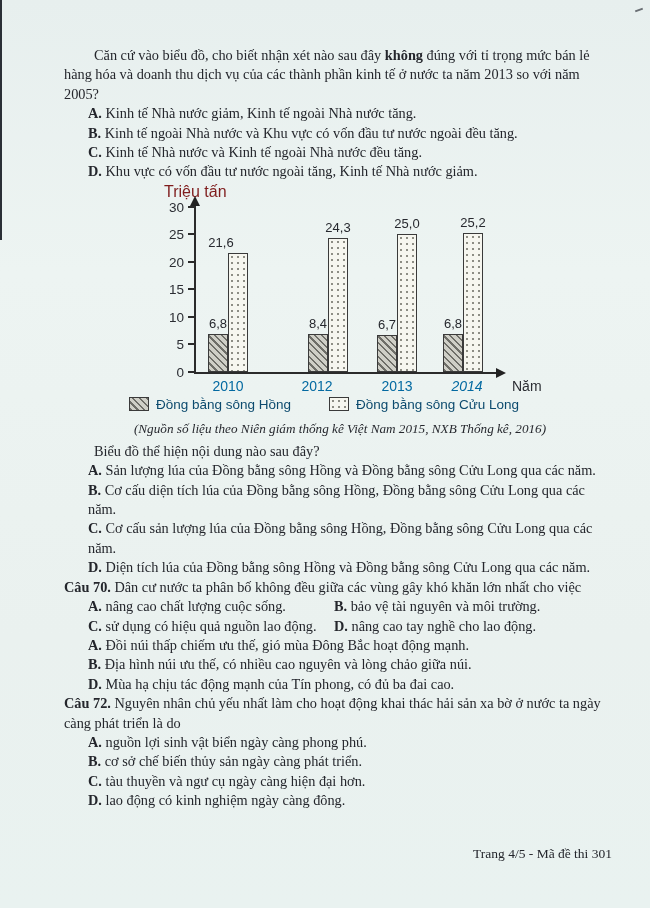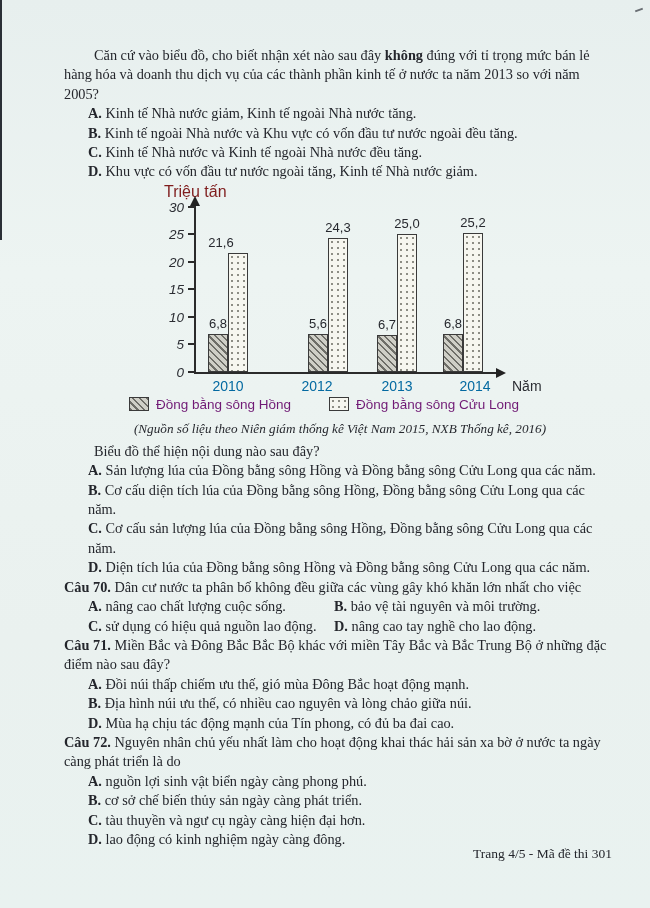--- a/index.html
+++ b/index.html
@@ -22,31 +22,31 @@
   
   .chart-wrap{position:relative;height:258px;margin:1px 0 1px 0;font-family:"Liberation Sans",sans-serif;}
   .ylabel{position:absolute;left:100px;top:0;font-size:16px;color:#7f1d1d;}
   .plot{position:absolute;left:130px;top:24px;width:300px;height:165px;
         border-left:2px solid #2b2b2b;border-bottom:2px solid #2b2b2b;}
   .yarrow{position:absolute;left:-6px;top:-11px;width:0;height:0;
           border-left:5px solid transparent;border-right:5px solid transparent;border-bottom:10px solid #222;}
   .xarrow{position:absolute;right:-10px;bottom:-6px;width:0;height:0;
           border-top:5px solid transparent;border-bottom:5px solid transparent;border-left:10px solid #222;}
   .ytickmark{position:absolute;left:-8px;width:8px;height:2px;background:#2b2b2b;}
-  .yticklabel{position:absolute;left:-40px;width:28px;text-align:right;font-size:13.5px;color:#2b2d33;font-style:italic;}
+  .yticklabel{position:absolute;left:-40px;width:28px;text-align:right;font-size:13.5px;color:#2b2d33;}
   .xcat{position:absolute;bottom:-22px;width:70px;text-align:center;font-size:14px;color:#0369a1;}
   .xlabel{position:absolute;left:calc(100% + 16px);bottom:-22px;font-size:14px;color:#2b2d33;}
   .bar{position:absolute;bottom:0;width:20px;box-sizing:border-box;border:1px solid #3a3a3a;}
   .hatch{background:repeating-linear-gradient(45deg,#6e6e68 0px,#6e6e68 1.6px,#cfcfc7 1.6px,#cfcfc7 4.8px);}
   .dots{background-color:#f6f6ef;
         background-image:radial-gradient(#8d8d84 0.9px,transparent 1.15px);
         background-size:6px 6px;}
   .vlabel{position:absolute;width:38px;text-align:center;font-size:13px;color:#26282e;}
   .legend{position:absolute;top:214px;left:40px;width:440px;display:flex;justify-content:center;gap:38px;}
-  .legend-item{display:flex;align-items:center;gap:7px;font-size:13.5px;color:#701a75;}
+  .legend-item{display:flex;align-items:center;gap:7px;font-size:13.5px;color:#0c4a6e;}
   .swatch{width:20px;height:14px;border:1px solid #3a3a3a;box-sizing:border-box;display:inline-block;}
   .source{position:absolute;top:238px;left:0;width:100%;text-align:center;
           font-family:"Liberation Serif",serif;font-style:italic;font-size:13.2px;color:#26282e;}
 
   .footer{position:absolute;top:846px;right:38px;font-size:13.5px;color:#24262c;}
 </style>
 </head>
 <body>
 
 <div class="edge-line"></div>
@@ -81,29 +81,29 @@
         <div class="yticklabel" style="bottom: 129.5px;">25</div>
         <div class="ytickmark" style="bottom: 164px;"></div>
         <div class="yticklabel" style="bottom: 157px;">30</div>
         <div class="xcat" style="left: -3px;">2010</div>
         <div class="bar hatch" style="left: 12px; height: 37.4px;"></div>
         <div class="vlabel" style="left: 3px; bottom: 40.4px;">6,8</div>
         <div class="bar dots" style="left: 32px; height: 118.8px;"></div>
         <div class="vlabel" style="left: 6px; bottom: 121.8px;">21,6</div>
         <div class="xcat" style="left: 86px;">2012</div>
         <div class="bar hatch" style="left: 112px; height: 37.95px;"></div>
-        <div class="vlabel" style="left: 103px; bottom: 40.95px;">5,6</div>
+        <div class="vlabel" style="left: 103px; bottom: 40.95px;">8,4</div>
         <div class="bar dots" style="left: 132px; height: 133.65px;"></div>
         <div class="vlabel" style="left: 123px; bottom: 136.65px;">24,3</div>
         <div class="xcat" style="left: 166px;">2013</div>
         <div class="bar hatch" style="left: 181px; height: 36.85px;"></div>
         <div class="vlabel" style="left: 172px; bottom: 39.85px;">6,7</div>
         <div class="bar dots" style="left: 201px; height: 137.5px;"></div>
         <div class="vlabel" style="left: 192px; bottom: 140.5px;">25,0</div>
-        <div class="xcat" style="left: 244px;">2014</div>
+        <div class="xcat" style="left: 236px; font-style: italic;">2014</div>
         <div class="bar hatch" style="left: 247px; height: 37.4px;"></div>
         <div class="vlabel" style="left: 238px; bottom: 40.4px;">6,8</div>
         <div class="bar dots" style="left: 267px; height: 138.6px;"></div>
         <div class="vlabel" style="left: 258px; bottom: 141.6px;">25,2</div>
       </div>
     <div class="legend">
       <div class="legend-item">
         <span class="swatch hatch"></span>
         <span>Đồng bằng sông Hồng</span>
       </div>
@@ -122,21 +122,20 @@
   <p class="opt"><b>D.</b><span> Diện tích lúa của Đồng bằng sông Hồng và Đồng bằng sông Cửu Long qua các năm.</span></p>
 
   <p><b>Câu 70.</b><span> Dân cư nước ta phân bố không đều giữa các vùng gây khó khăn lớn nhất cho việc</span></p>
   <div class="two-col">
     <p class="opt"><b>A.</b><span> nâng cao chất lượng cuộc sống.</span></p>
     <p class="opt"><b>B.</b><span> bảo vệ tài nguyên và môi trường.</span></p>
     <p class="opt"><b>C.</b><span> sử dụng có hiệu quả nguồn lao động.</span></p>
     <p class="opt"><b>D.</b><span> nâng cao tay nghề cho lao động.</span></p>
   </div>
 
-  <p><b>Câu 71.</b><span> Miền Bắc và Đông Bắc Bắc Bộ khác với miền Tây Bắc và Bắc Trung Bộ ở những đặc điểm nào sau đây?</span></p>
   <p class="opt"><b>A.</b><span> Đồi núi thấp chiếm ưu thế, gió mùa Đông Bắc hoạt động mạnh.</span></p>
   <p class="opt"><b>B.</b><span> Địa hình núi ưu thế, có nhiều cao nguyên và lòng chảo giữa núi.</span></p>
   <p class="opt"><b>D.</b><span> Mùa hạ chịu tác động mạnh của Tín phong, có đủ ba đai cao.</span></p>
 
   <p><b>Câu 72.</b><span> Nguyên nhân chủ yếu nhất làm cho hoạt động khai thác hải sản xa bờ ở nước ta ngày càng phát triển là do</span></p>
   <p class="opt"><b>A.</b><span> nguồn lợi sinh vật biển ngày càng phong phú.</span></p>
   <p class="opt"><b>B.</b><span> cơ sở chế biến thủy sản ngày càng phát triển.</span></p>
   <p class="opt"><b>C.</b><span> tàu thuyền và ngư cụ ngày càng hiện đại hơn.</span></p>
   <p class="opt"><b>D.</b><span> lao động có kinh nghiệm ngày càng đông.</span></p>
 

